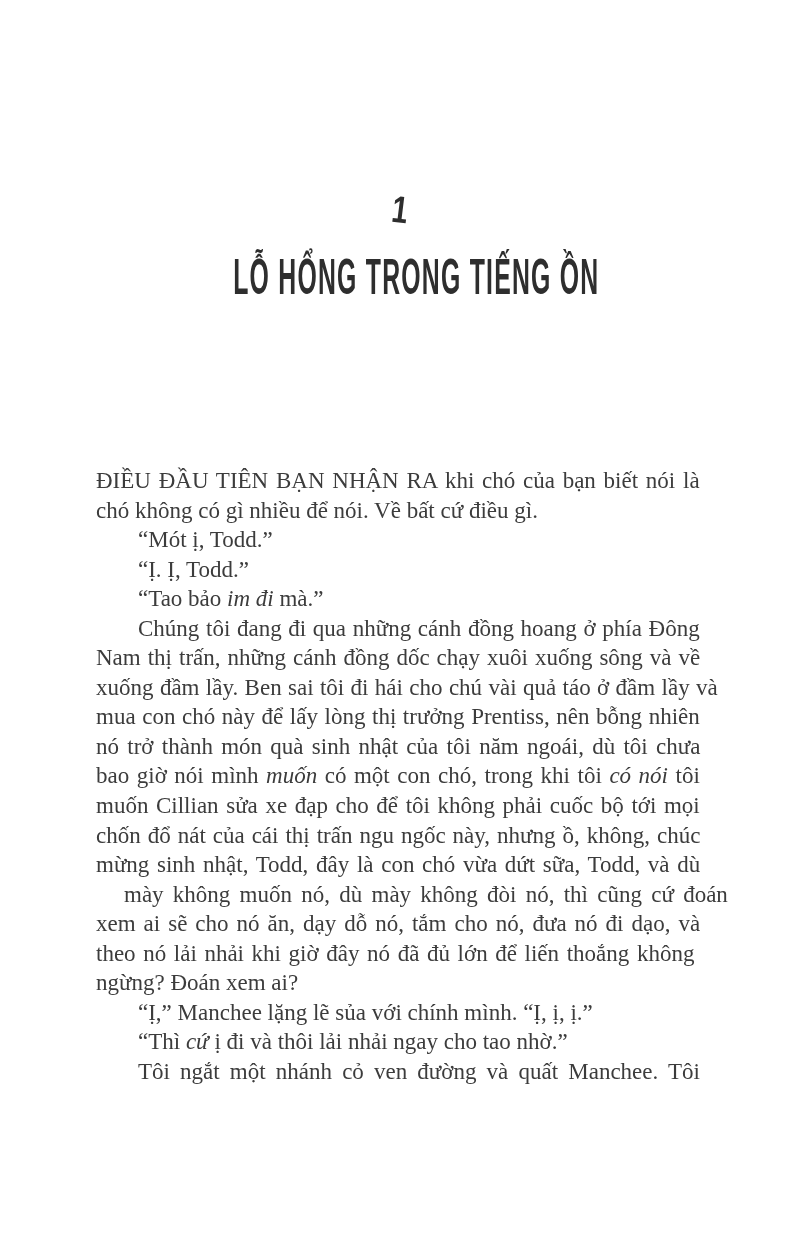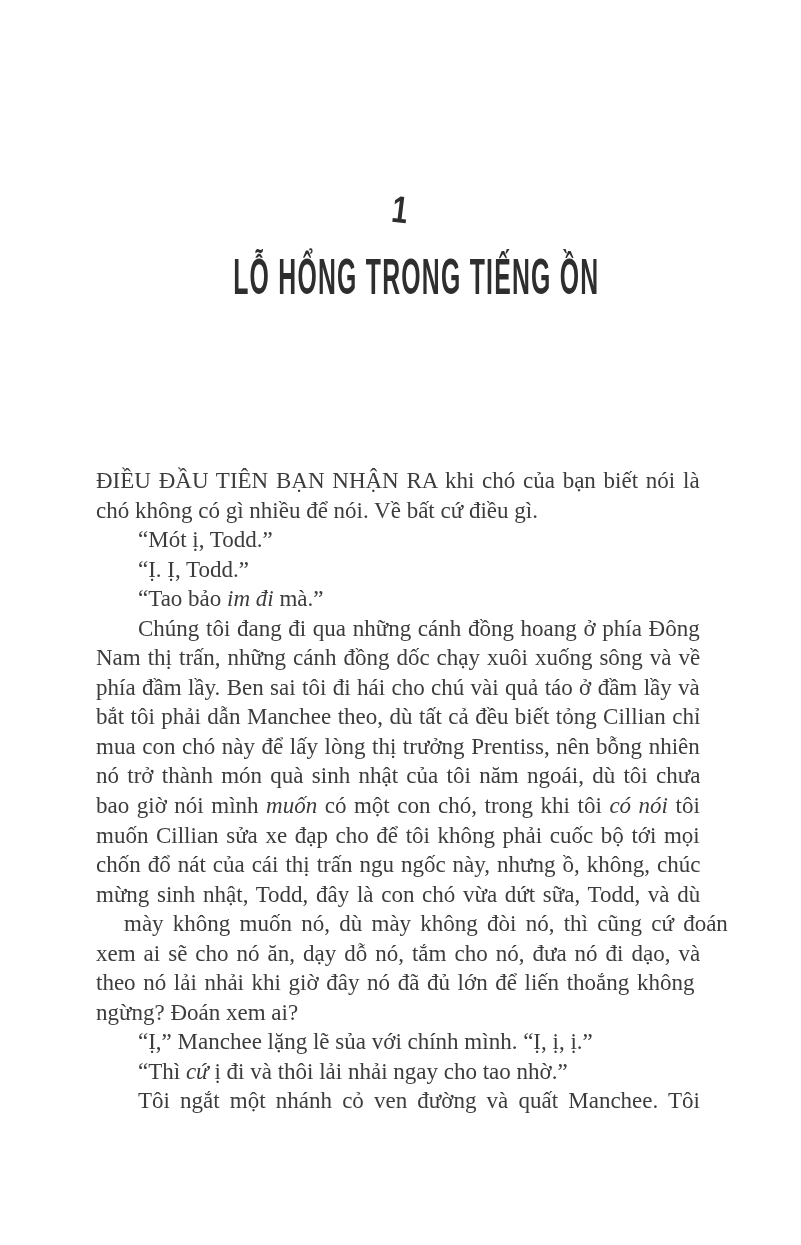--- a/index.html
+++ b/index.html
@@ -88,22 +88,21 @@
     <span class="title-inner">LỖ HỔNG TRONG TIẾNG ỒN</span>
   </div>
   <div class="body-text">
       <div class="line" style="word-spacing: 2px;"><span class="ln"><span>ĐIỀU ĐẦU TIÊN BẠN NHẬN RA khi chó của bạn biết nói là</span></span></div>
       <div class="line"><span class="ln"><span>chó không có gì nhiều để nói. Về bất cứ điều gì.</span></span></div>
       <div class="line indent"><span class="ln"><span>“Mót ị, Todd.”</span></span></div>
       <div class="line indent"><span class="ln"><span>“Ị. Ị, Todd.”</span></span></div>
       <div class="line indent"><span class="ln"><span>“Tao bảo </span><span class="it">im đi</span><span> mà.”</span></span></div>
       <div class="line indent" style="word-spacing: 0.909091px;"><span class="ln"><span>Chúng tôi đang đi qua những cánh đồng hoang ở phía Đông</span></span></div>
       <div class="line" style="word-spacing: 1.25px;"><span class="ln"><span>Nam thị trấn, những cánh đồng dốc chạy xuôi xuống sông và về</span></span></div>
-      <div class="line" style="word-spacing: 0.625px;"><span class="ln"><span>phía đầm lầy. Ben sai tôi đi hái cho chú vài quả táo ở đầm lầy và</span></span></div>
-      <div class="line" style="word-spacing: 0.692308px;"><span class="ln"><span>bắt tôi phải dẫn Manchee theo, dù tất cả đều biết tỏng Cillian chỉ</span></span></div>
+      <div class="line" style="word-spacing: 0.625px;"><span class="ln"><span>xuống đầm lầy. Ben sai tôi đi hái cho chú vài quả táo ở đầm lầy và</span></span></div>
       <div class="line" style="word-spacing: 0.833333px;"><span class="ln"><span>mua con chó này để lấy lòng thị trưởng Prentiss, nên bỗng nhiên</span></span></div>
       <div class="line" style="word-spacing: 2.53846px;"><span class="ln"><span>nó trở thành món quà sinh nhật của tôi năm ngoái, dù tôi chưa</span></span></div>
       <div class="line" style="word-spacing: 1.78571px;"><span class="ln"><span>bao giờ nói mình </span><span class="it">muốn</span><span> có một con chó, trong khi tôi </span><span class="it">có nói</span><span> tôi</span></span></div>
       <div class="line" style="word-spacing: 1.84615px;"><span class="ln"><span>muốn Cillian sửa xe đạp cho để tôi không phải cuốc bộ tới mọi</span></span></div>
       <div class="line" style="word-spacing: 1.23077px;"><span class="ln"><span>chốn đổ nát của cái thị trấn ngu ngốc này, nhưng ồ, không, chúc</span></span></div>
       <div class="line" style="word-spacing: 1.92308px;"><span class="ln"><span>mừng sinh nhật, Todd, đây là con chó vừa dứt sữa, Todd, và dù</span></span></div>
       <div class="line" style="word-spacing: 3.5px; margin-left: 28px;"><span class="ln"><span>mày không muốn nó, dù mày không đòi nó, thì cũng cứ đoán</span></span></div>
       <div class="line" style="word-spacing: 2.25px;"><span class="ln"><span>xem ai sẽ cho nó ăn, dạy dỗ nó, tắm cho nó, đưa nó đi dạo, và</span></span></div>
       <div class="line" style="word-spacing: 1.85714px;"><span class="ln"><span>theo nó lải nhải khi giờ đây nó đã đủ lớn để liến thoắng không</span></span></div>
       <div class="line"><span class="ln"><span>ngừng? Đoán xem ai?</span></span></div>

